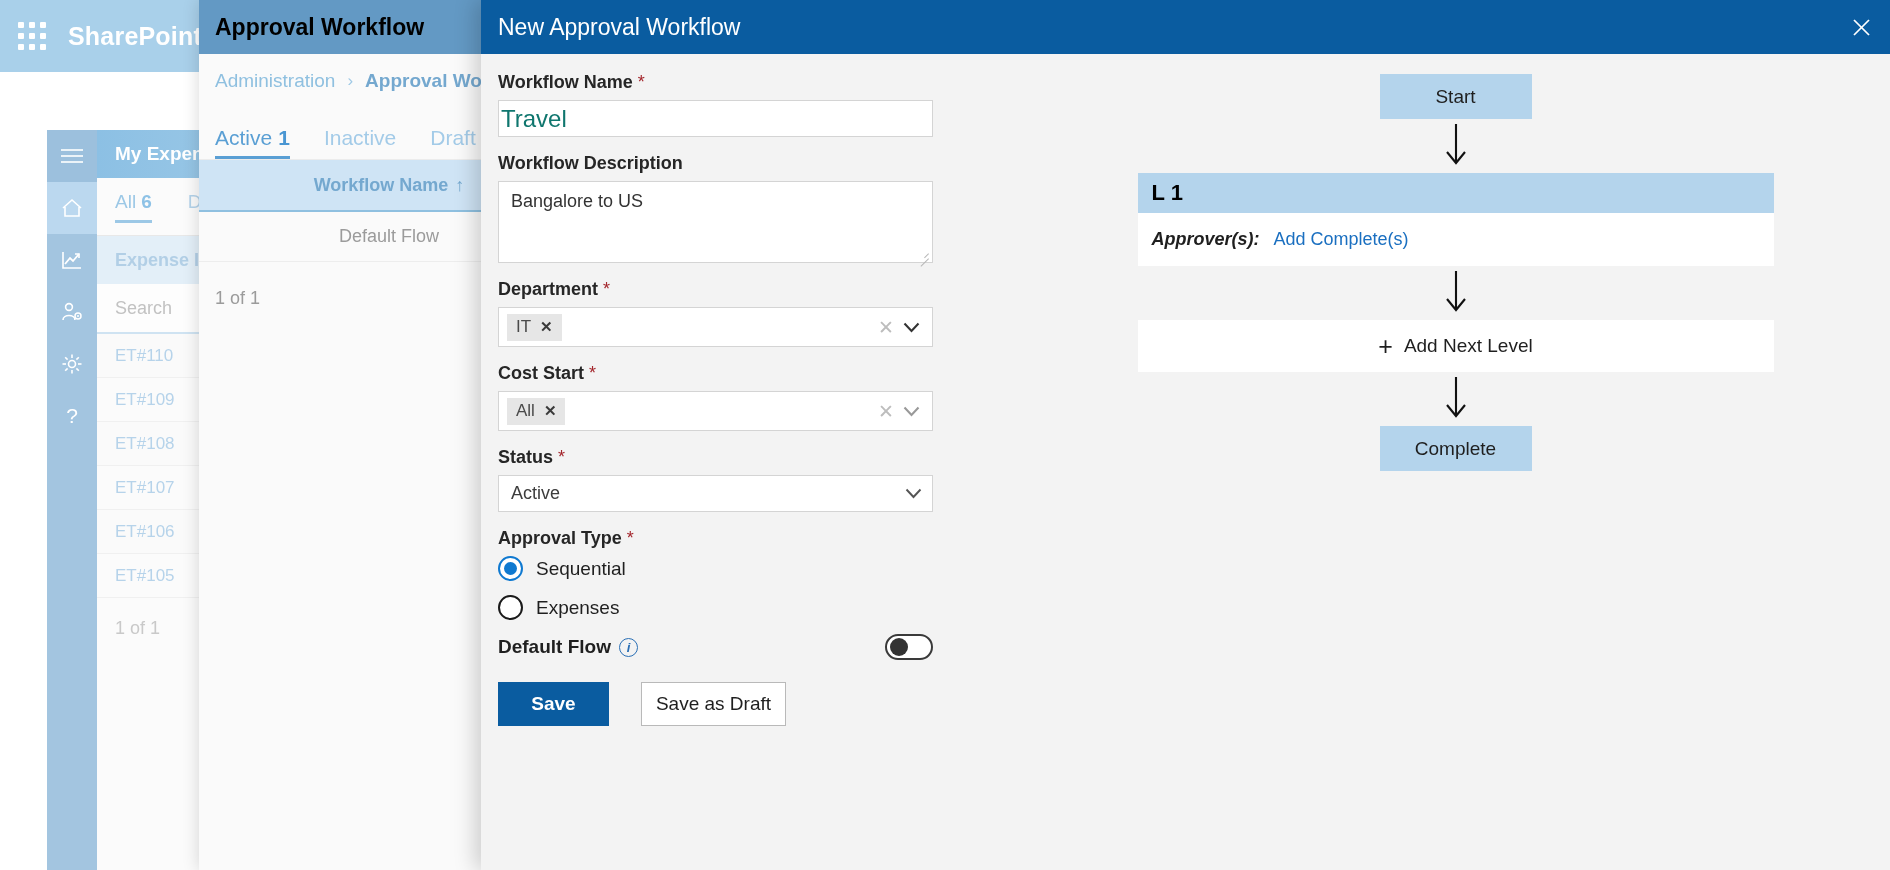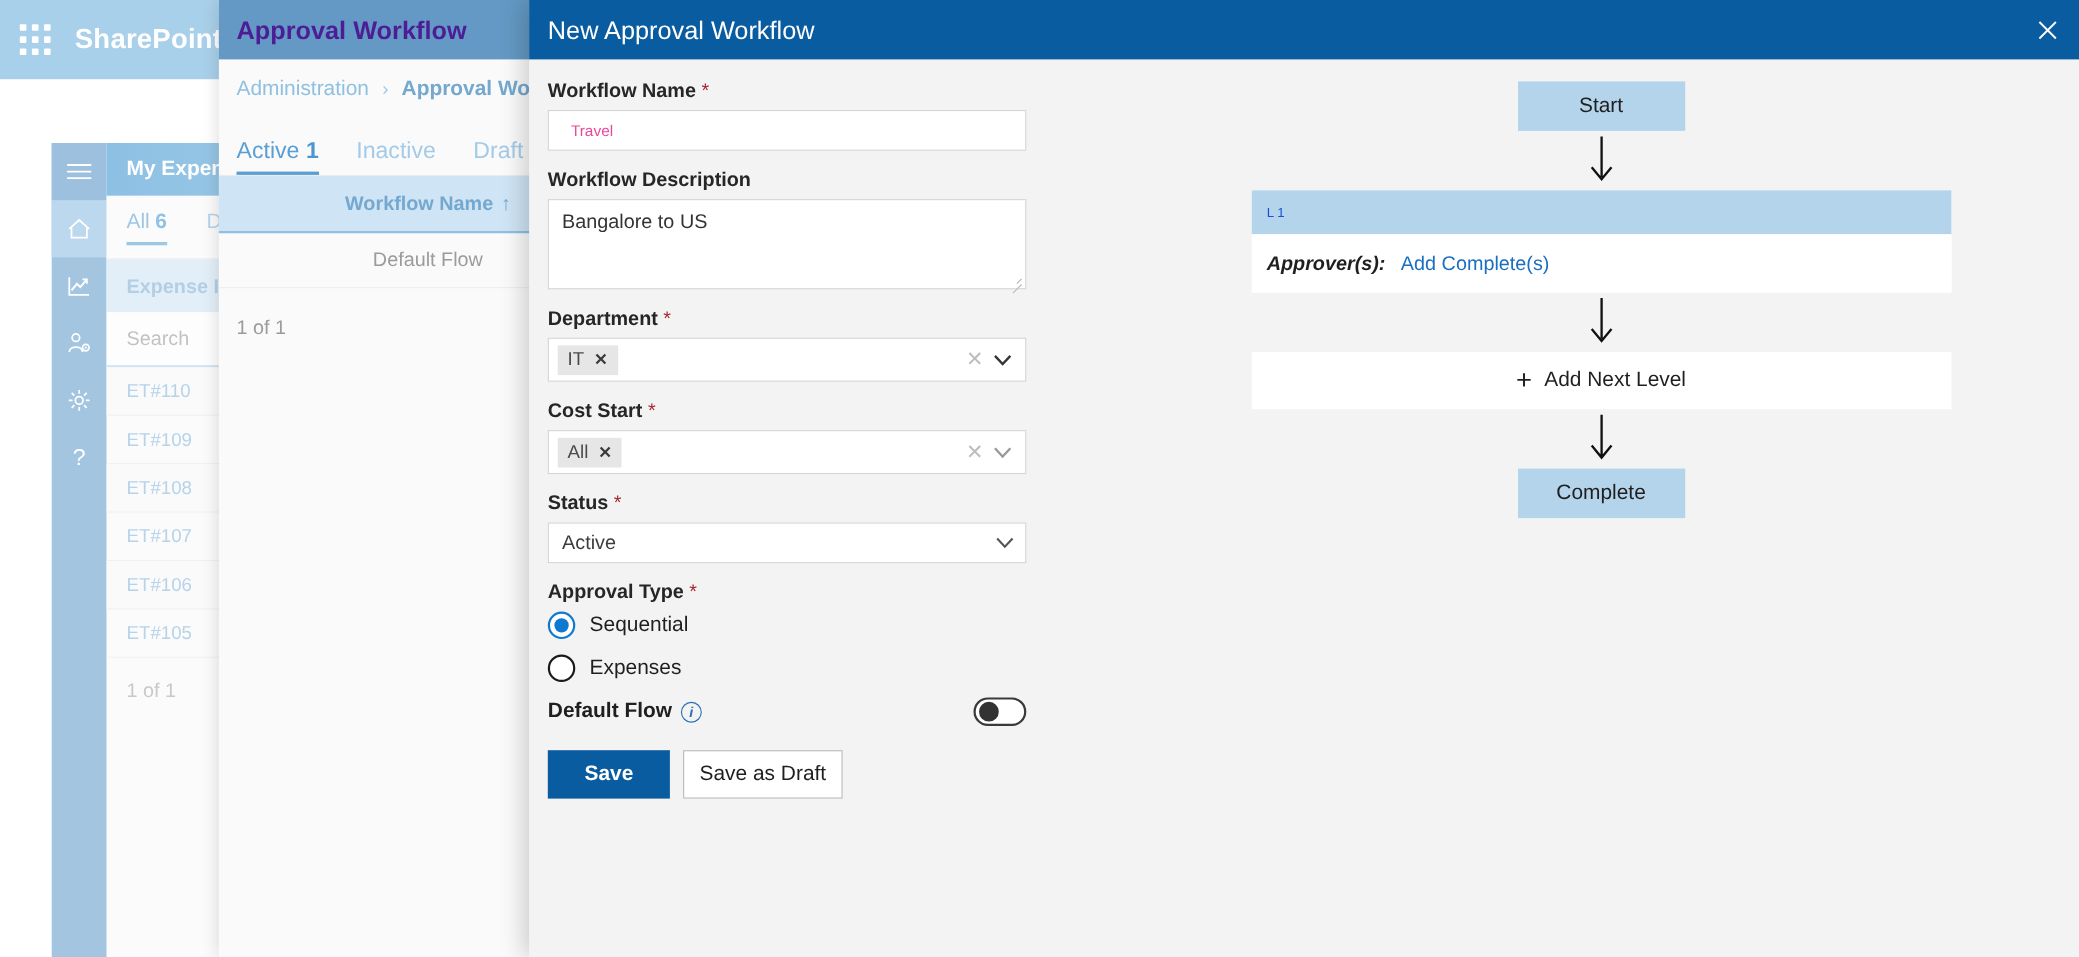--- a/index.html
+++ b/index.html
@@ -60,21 +60,21 @@
   .bg-row.alt { background:#fafafa; }
   .bg-foot { height:60px; display:flex; align-items:center; padding-left:18px;
              color:#c9c9c9; font-size:18px; }
 
   
   .mid-panel {
     position:absolute; left:199px; top:0; width:380px; height:870px;
     background:#fafafa; box-shadow:0 0 16px rgba(0,0,0,.16);
   }
   .mid-header {
-    height:54px; background:#6399c4; color:#4c1d95; font-size:23px; font-weight:bold;
+    height:54px; background:#6399c4; color:#000000; font-size:23px; font-weight:bold;
     display:flex; align-items:center; padding-left:16px; white-space:nowrap;
   }
   .mid-crumb { height:54px; display:flex; align-items:center; gap:12px; padding-left:16px;
                font-size:19px; white-space:nowrap; }
   .mid-crumb .c1 { color:#8fc0e0; }
   .mid-crumb .sep { color:#9fc9e6; font-size:17px; }
   .mid-crumb .c2 { color:#74a8cf; font-weight:bold; }
   .mid-tabs { height:52px; display:flex; align-items:flex-end; gap:34px; padding-left:16px;
               border-bottom:1px solid #ececec; }
   .mid-tab { font-size:21px; color:#a3cbe8; padding-bottom:9px; position:relative; white-space:nowrap;}
@@ -104,21 +104,21 @@
   .modal-close { width:34px; height:34px; display:flex; align-items:center; justify-content:center;
                  cursor:pointer; }
   .modal-body { display:flex; height:816px; }
 
   .form-col { width:530px; padding:18px 0 0 17px; }
   .f-label { font-size:18px; color:#262626; font-weight:bold; margin-bottom:7px;
              display:flex; align-items:center; gap:5px; }
   .req { color:#a4262c; font-weight:normal; font-size:18px; }
   .f-input {
     width:435px; height:37px; background:#ffffff; border:1px solid #d4d4d4;
-    display:flex; align-items:center; padding:0 20px; font-size:14px; color:#ec4899;
+    display:flex; align-items:center; padding:0 2px; font-size:24px; color:#0f766e;
     margin-bottom:16px;
   }
   .f-textarea {
     width:435px; height:82px; background:#ffffff; border:1px solid #d4d4d4;
     padding:9px 12px; font-size:18px; color:#333; margin-bottom:16px; position:relative;
   }
   .ta-grip { position:absolute; right:3px; bottom:2px; width:11px; height:11px; }
   .ta-grip:before, .ta-grip:after {
     content:""; position:absolute; background:#b8b8b8; height:1px; width:11px;
     transform-origin:right bottom; right:0;
@@ -153,36 +153,36 @@
   .flow-row { display:flex; align-items:center; width:435px; margin-top:8px; margin-bottom:22px; }
   .flow-lbl { font-size:19px; color:#1f1f1f; font-weight:bold; display:flex; align-items:center; gap:8px; }
   .info-ico { width:19px; height:19px; border:1.6px solid #2a6fb5; border-radius:50%;
               color:#2a6fb5; font-size:13px; display:flex; align-items:center;
               justify-content:center; font-style:italic; font-weight:bold; }
   .flow-spacer { flex:1; }
   .toggle { width:48px; height:26px; border-radius:13px; border:2px solid #3a3a3a;
             background:#ffffff; display:flex; align-items:center; padding:0 3px; cursor:pointer; }
   .toggle i { width:18px; height:18px; border-radius:50%; background:#333333; display:block; }
 
-  .btn-row { display:flex; gap:12px; }
+  .btn-row { display:flex; gap:32px; }
   .btn-primary { width:111px; height:44px; background:#0a5ca0; color:#fff; font-size:19px;
                  font-weight:bold; display:flex; align-items:center; justify-content:center;
                  cursor:pointer; border:none; }
   .btn-secondary { width:145px; height:44px; background:#ffffff; color:#1f1f1f; font-size:19px;
                    border:1px solid #b9b9b9; display:flex; align-items:center;
                    justify-content:center; cursor:pointer; }
 
   
   .diagram-col { flex:1; padding-top:20px; display:flex; flex-direction:column; align-items:center; }
   .node-pill { width:152px; height:45px; background:#b4d4ec; color:#1f1f1f; font-size:19px;
                display:flex; align-items:center; justify-content:center; }
   .arrow { height:54px; display:flex; align-items:center; justify-content:center; }
   .lvl-card { width:636px; background:#ffffff; }
   .lvl-head { height:40px; background:#b4d4ec; display:flex; align-items:center;
-              padding-left:14px; font-size:12px; color:#1d4ed8; font-weight:normal; }
+              padding-left:14px; font-size:22px; color:#000000; font-weight:bold; }
   .lvl-body { height:53px; display:flex; align-items:center; padding-left:14px; gap:14px;
               background:#ffffff; }
   .lvl-body .k { font-size:18px; color:#1f1f1f; font-weight:bold;font-style:italic; }
   .lvl-body .v { font-size:18px; color:#1a6fc0; cursor:pointer; }
   .add-level { width:636px; height:52px; background:#ffffff; display:flex; align-items:center;
                justify-content:center; gap:11px; font-size:19px; color:#1f1f1f; cursor:pointer; }
   .plus { font-size:25px; font-weight:300; line-height:1; }
 </style>
 </head>
 <body>

